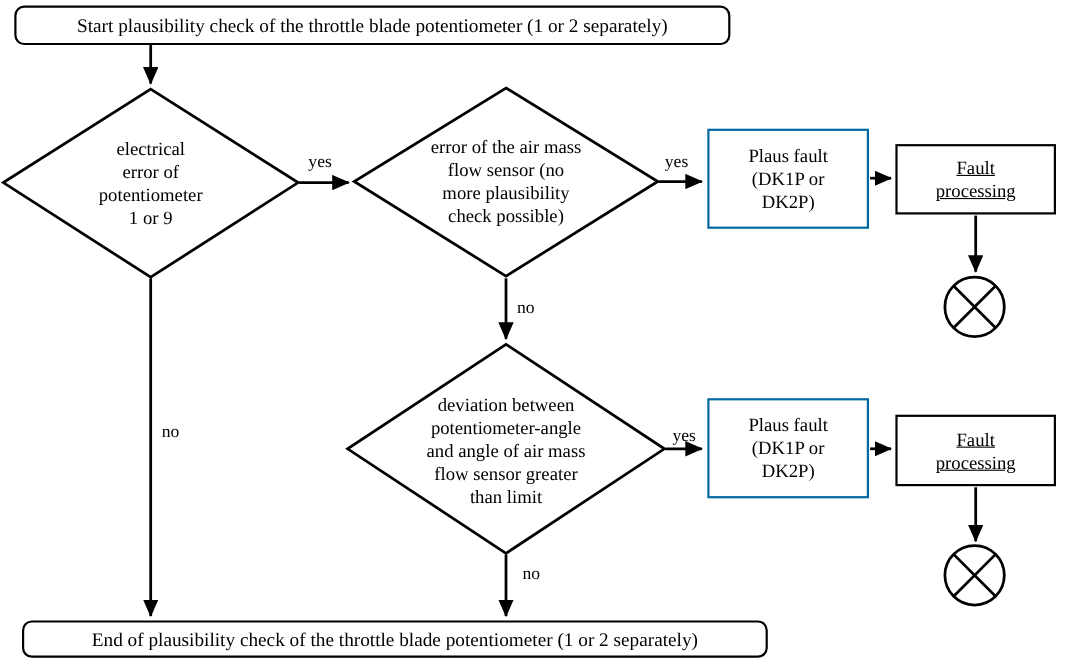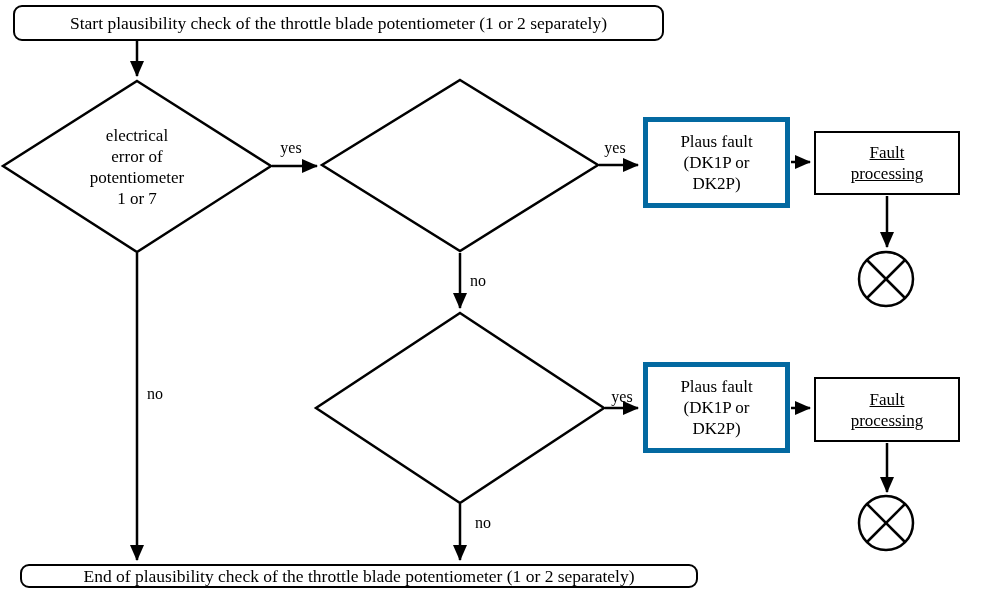--- a/index.html
+++ b/index.html
@@ -8,21 +8,21 @@
     font-family:"Liberation Serif","DejaVu Serif",serif;color:#000;
     overflow:hidden;
   }
   #wires{position:absolute;left:0;top:0;width:992px;height:608px;}
   .node{
     position:absolute;display:flex;align-items:center;justify-content:center;
     text-align:center;box-sizing:border-box;background:#ffffff;
     font-size:17px;line-height:21px;white-space:pre-line;
   }
   .terminal{border:2.5px solid #000;border-radius:9px;font-size:17.5px;}
-  .process-thick{border:5px solid #0369a1;}
+  .process-thick{border:2px solid #0369a1;}
   .process-thin{border:2px solid #000;text-decoration:underline;}
   .floating{
     position:absolute;transform:translate(-50%,-50%);
     text-align:center;white-space:pre-line;font-size:17px;line-height:21px;
     background:transparent;
   }
   .edge-label{font-size:16px;}
 </style>
 </head>
 <body>
@@ -61,28 +61,37 @@
       <circle cx="886" cy="523" r="27" fill="#fff" stroke="#000" stroke-width="2.5"></circle>
       <line x1="867" y1="504" x2="905" y2="542" stroke="#000" stroke-width="2.5"></line>
       <line x1="905" y1="504" x2="867" y2="542" stroke="#000" stroke-width="2.5"></line>
     </g>
   </svg>
 
   <div class="node terminal" style="left:13px;top:5px;width:651px;height:36px;">
     <span>Start plausibility check of the throttle blade potentiometer (1 or 2 separately)</span>
   </div>
 
-  <div class="node terminal" style="left:20px;top:564px;width:678px;height:24px;">
+  <div class="node terminal" style="left:20px;top:564px;width:678px;height:34px;">
     <span>End of plausibility check of the throttle blade potentiometer (1 or 2 separately)</span>
   </div>
 
   <div class="floating" style="left:137px;top:167px;width:160px;">electrical
 error of
 potentiometer
-1 or 7</div>
+1 or 9</div>
+  <div class="floating" style="left:460px;top:165px;width:215px;">error of the air mass
+flow sensor (no
+more plausibility
+check possible)</div>
+  <div class="floating" style="left:460px;top:410px;width:225px;">deviation between
+potentiometer-angle
+and angle of air mass
+flow sensor greater
+than limit</div>
 
   <div class="node process-thick" style="left:643px;top:117px;width:147px;height:91px;">
     <span>Plaus fault
 (DK1P or
 DK2P)</span>
   </div>
   <div class="node process-thin" style="left:814px;top:131px;width:146px;height:64px;">
     <span>Fault
 processing</span>
   </div>

